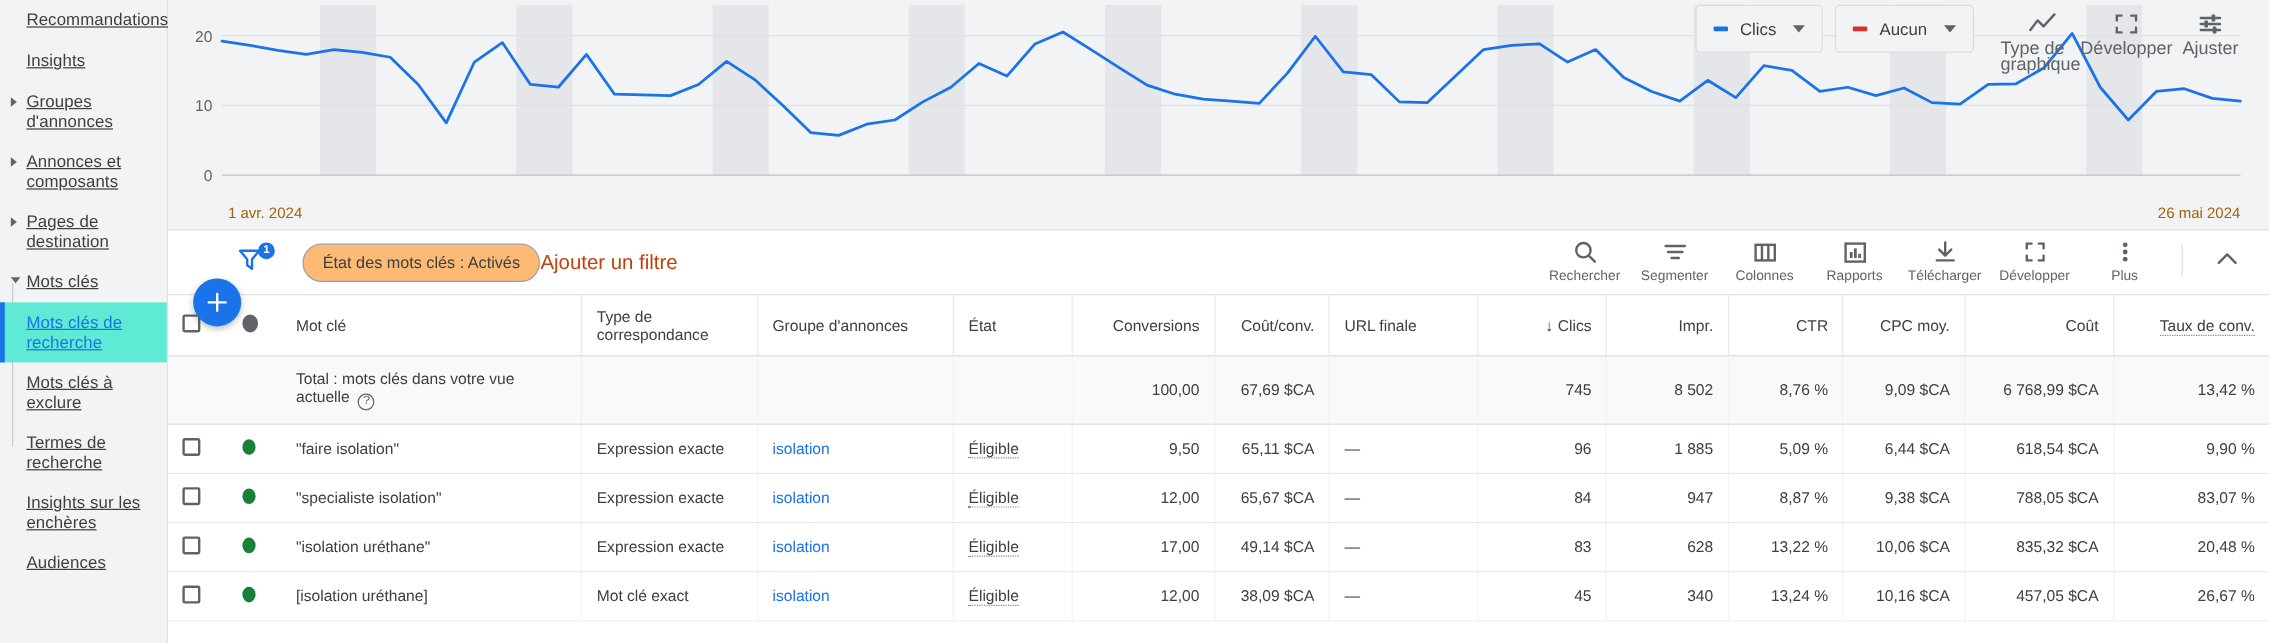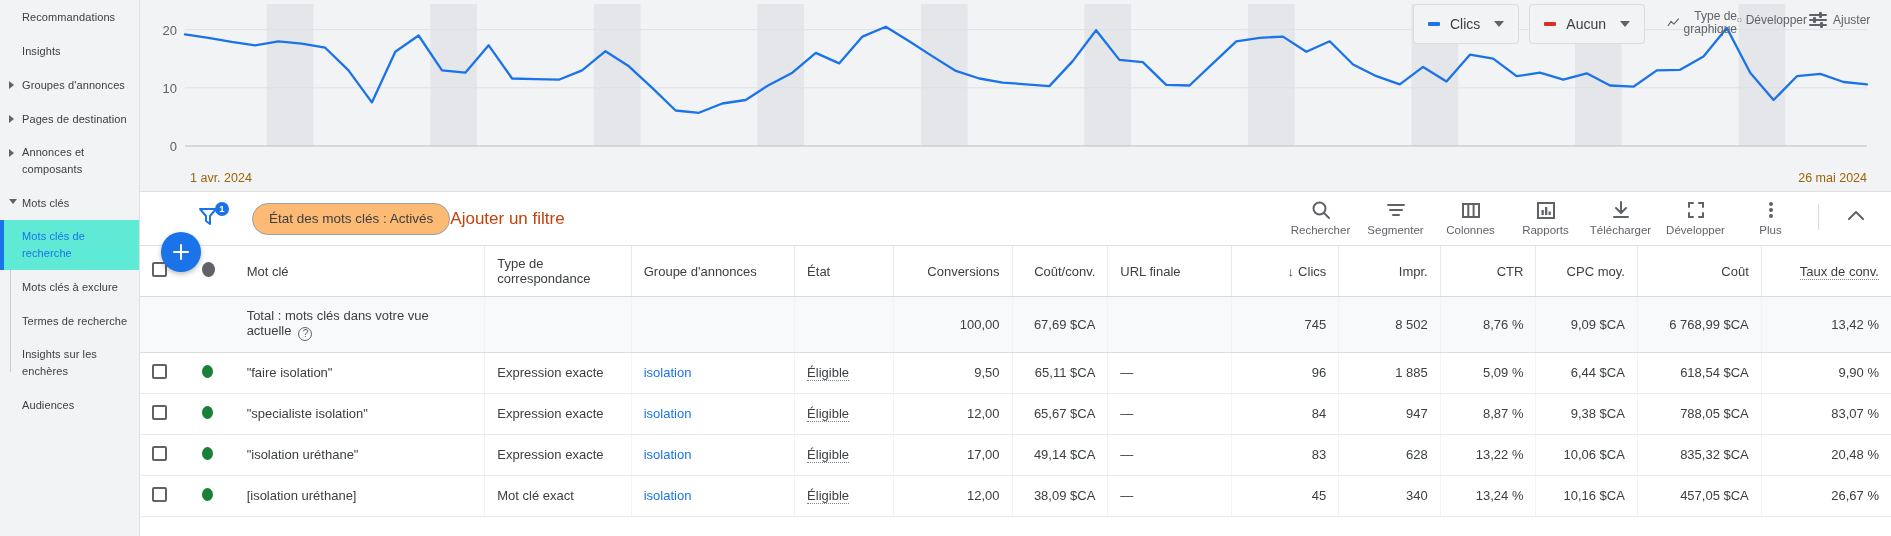--- a/index.html
+++ b/index.html
@@ -18,27 +18,28 @@
     width: 140px; height: 536px;
     background: #f1f3f4;
     border-right: 1px solid #e0e0e0;
     padding-top: 0px;
     position: relative;
     flex: 0 0 140px;
   }
   .nav-item {
     position: relative;
     display: flex;
-    align-items: flex-end;
+    align-items: flex-start;
     padding: 8px 8px 8px 22px;
-    font-size: 11px;
+    font-size: 14px;
     line-height: 17px;
     color: #3c4043;
     cursor: pointer;
     min-height: 34px;
+    text-decoration: underline;
   }
   .nav-item .label { letter-spacing: .1px; }
   .nav-item .caret {
     position: absolute; left: 9px; top: 13px;
     width: 0; height: 0;
   }
   .caret-right {
     border-left: 5px solid #5f6368;
     border-top: 4px solid transparent;
     border-bottom: 4px solid transparent;
@@ -85,23 +86,23 @@
     margin-right: 10px;
   }
   .metric-dash { width: 12px; height: 4px; border-radius: 1px; display:inline-block; }
   .chip-caret {
     width: 0; height: 0;
     border-left: 5px solid transparent; border-right: 5px solid transparent;
     border-top: 6px solid #5f6368;
     margin-left: 4px;
   }
   .tool-btn {
-    width: 70px; display: flex; flex-direction: row; align-items: center;
+    width: 70px; display: flex; flex-direction: column; align-items: center;
     gap: 4px; padding-top: 6px; cursor: pointer;
-    color: #5f6368; font-size: 12px; text-align: right; line-height: 13px;
+    color: #5f6368; font-size: 15px; text-align: left; line-height: 13px;
   }
   .tool-btn svg { display: block; }
 
   .plot-wrap { position: absolute; left: 0; right: 0; top: 0; height: 172px; }
   .plot-svg { display:block; }
   .date-left, .date-right {
     position: absolute; bottom: 6px; font-size: 12.5px; color: #a16207;
   }
   .date-left { left: 50px; }
   .date-right { right: 24px; }
@@ -205,25 +206,25 @@
         </div>
         <div class="nav-item">
           <span class="label">Insights</span>
         </div>
         <div class="nav-item">
           <span class="caret caret-right"></span>
           <span class="label">Groupes d'annonces</span>
         </div>
         <div class="nav-item">
           <span class="caret caret-right"></span>
+          <span class="label">Annonces et composants</span>
+        </div>
+        <div class="nav-item">
+          <span class="caret caret-right"></span>
           <span class="label">Pages de destination</span>
-        </div>
-        <div class="nav-item">
-          <span class="caret caret-right"></span>
-          <span class="label">Annonces et composants</span>
         </div>
         <div class="nav-item">
           <span class="caret caret-down"></span>
           <span class="label">Mots clés</span>
         </div>
         <div class="nav-item selected">
           <span class="label">Mots clés de recherche</span>
         </div>
         <div class="nav-item">
           <span class="label">Mots clés à exclure</span>

